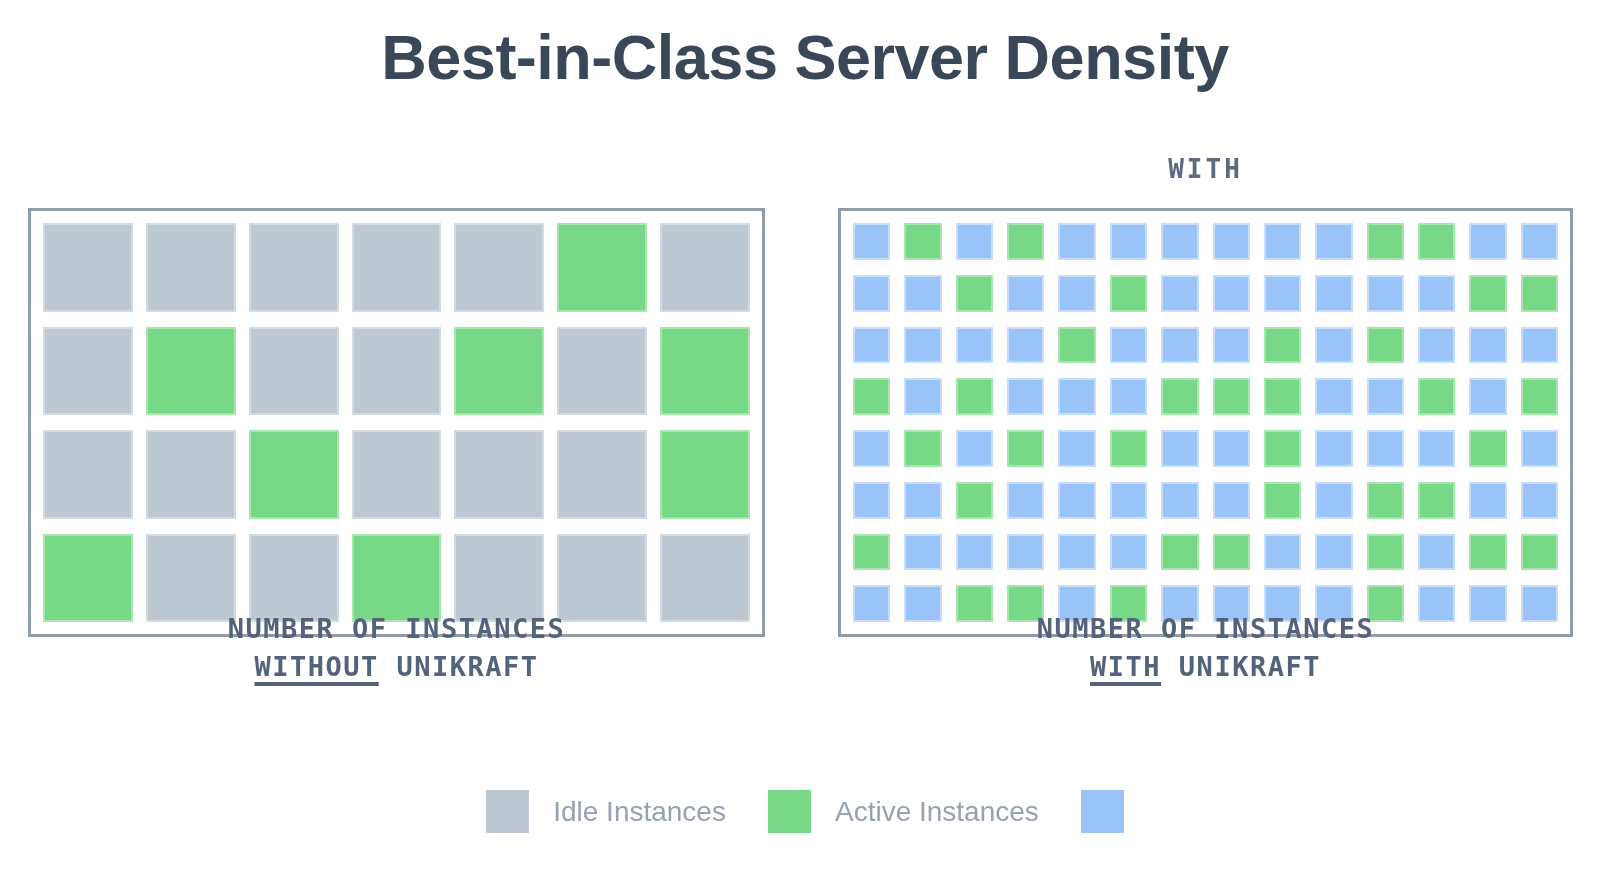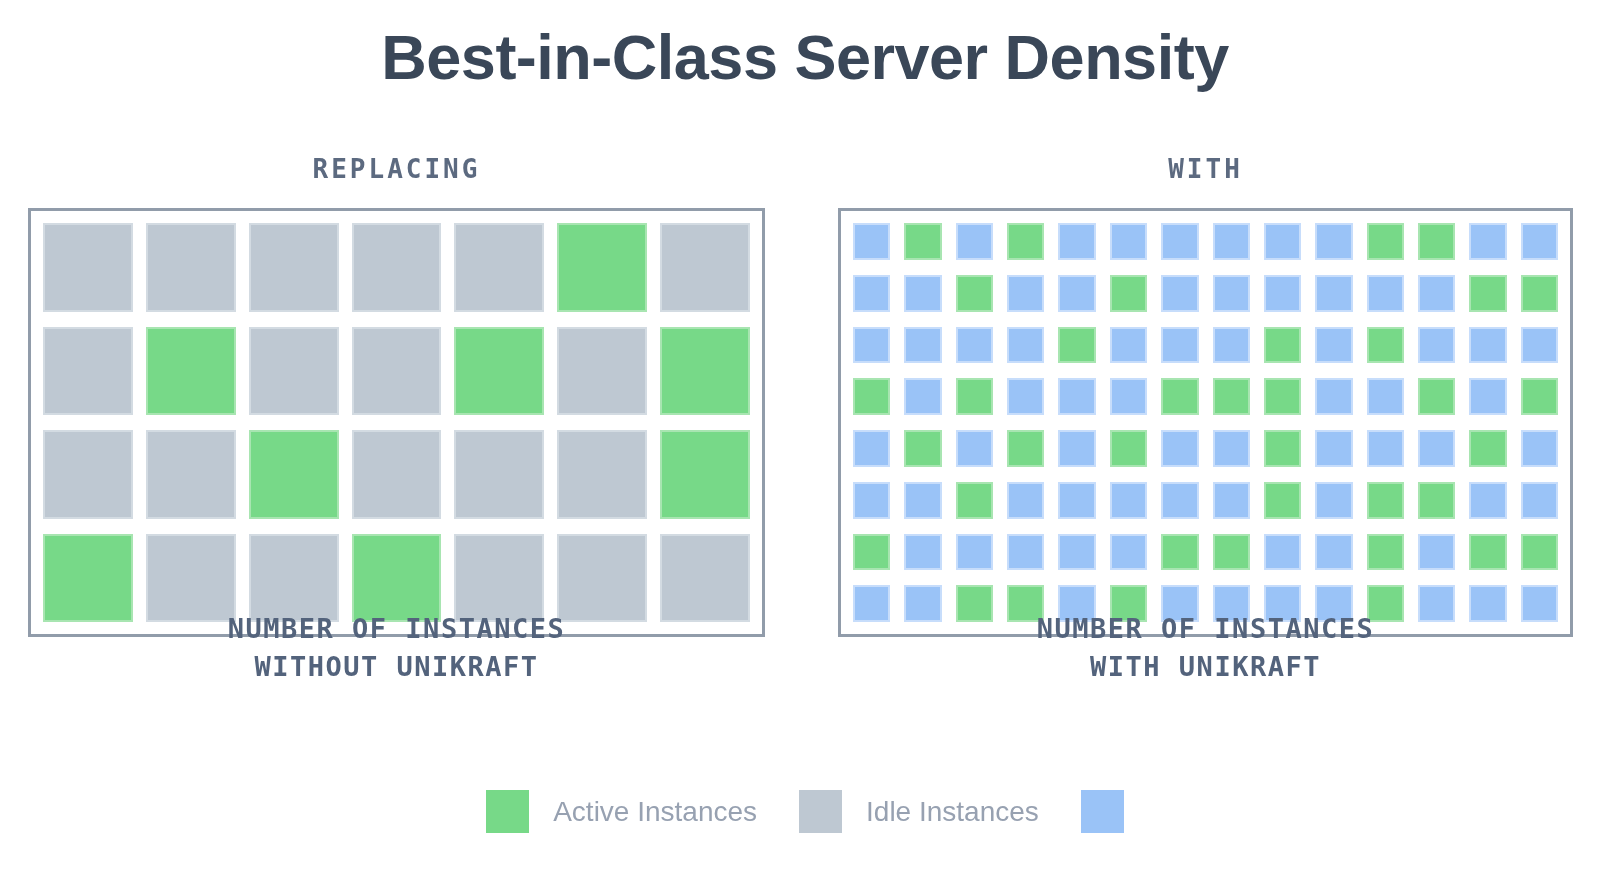--- a/index.html
+++ b/index.html
@@ -61,20 +61,21 @@
     font-family: "DejaVu Sans Mono", "Liberation Mono", monospace;
     font-weight: 700;
     font-size: 27px;
     line-height: 38px;
     letter-spacing: 1.5px;
     color: #53637C;
   }
   .caption-left  { left: 28px;  width: 737px; }
   .caption-right { left: 838px; width: 735px; }
   .underlined {
+    text-decoration: underline;
     text-decoration-thickness: 4px;
     text-underline-offset: 6px;
   }
 
   .legend {
     position: absolute;
     top: 790px; left: 0; width: 100%;
     display: flex;
     justify-content: center;
     align-items: center;
@@ -92,21 +93,20 @@
     white-space: nowrap;
   }
 </style>
 </head>
 <body>
 
 <div class="page">
 
   <h1 class="title">Best-in-Class Server Density</h1>
 
-  <div class="panel-header header-left">REPLACING</div>
 
   <div class="panel-header header-right">WITH</div>
 
   <div class="panel panel-left" style="grid-template-columns: repeat(7, 1fr); grid-template-rows: repeat(4, 1fr);">
       <div class="cell cell-idle"></div>
       <div class="cell cell-idle"></div>
       <div class="cell cell-idle"></div>
       <div class="cell cell-idle"></div>
       <div class="cell cell-idle"></div>
       <div class="cell cell-active"></div>
@@ -254,25 +254,25 @@
     <div><span class="underlined">WITHOUT</span><span> UNIKRAFT</span></div>
   </div>
 
   <div class="caption caption-right">
     <div>NUMBER OF INSTANCES</div>
     <div><span class="underlined">WITH</span><span> UNIKRAFT</span></div>
   </div>
 
   <div class="legend">
     <div class="legend-item">
+      <span class="swatch swatch-idle"></span>
+      <span class="legend-label">Idle Instances</span>
+    </div>
+    <div class="legend-item">
       <span class="swatch swatch-active"></span>
       <span class="legend-label">Active Instances</span>
     </div>
     <div class="legend-item">
-      <span class="swatch swatch-idle"></span>
-      <span class="legend-label">Idle Instances</span>
-    </div>
-    <div class="legend-item">
       <span class="swatch swatch-standby"></span>
     </div>
   </div>
 
 </div>
 
 </body></html>

